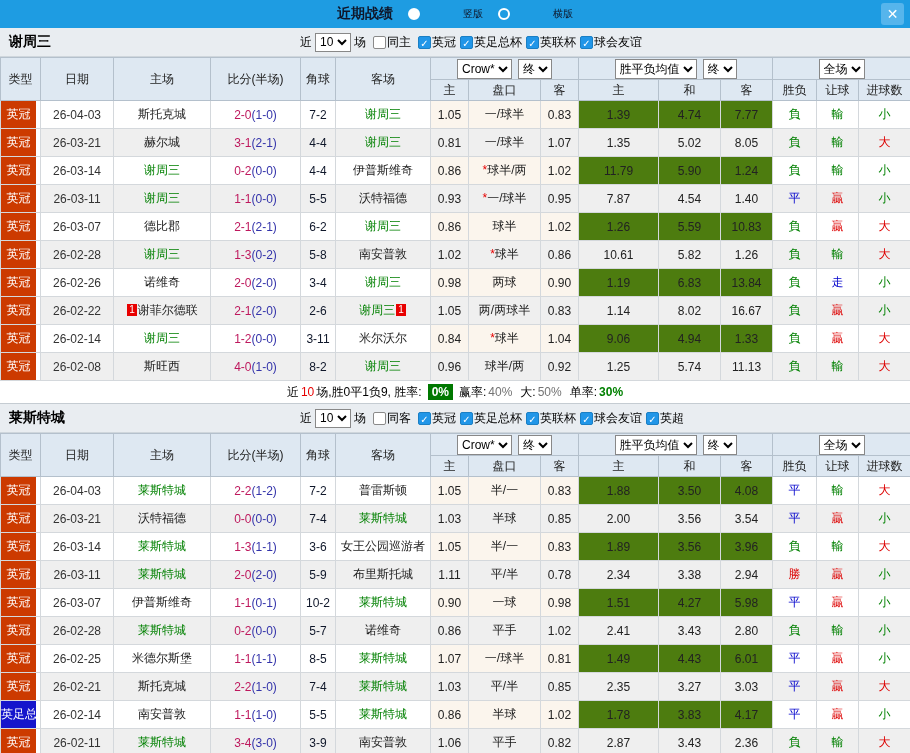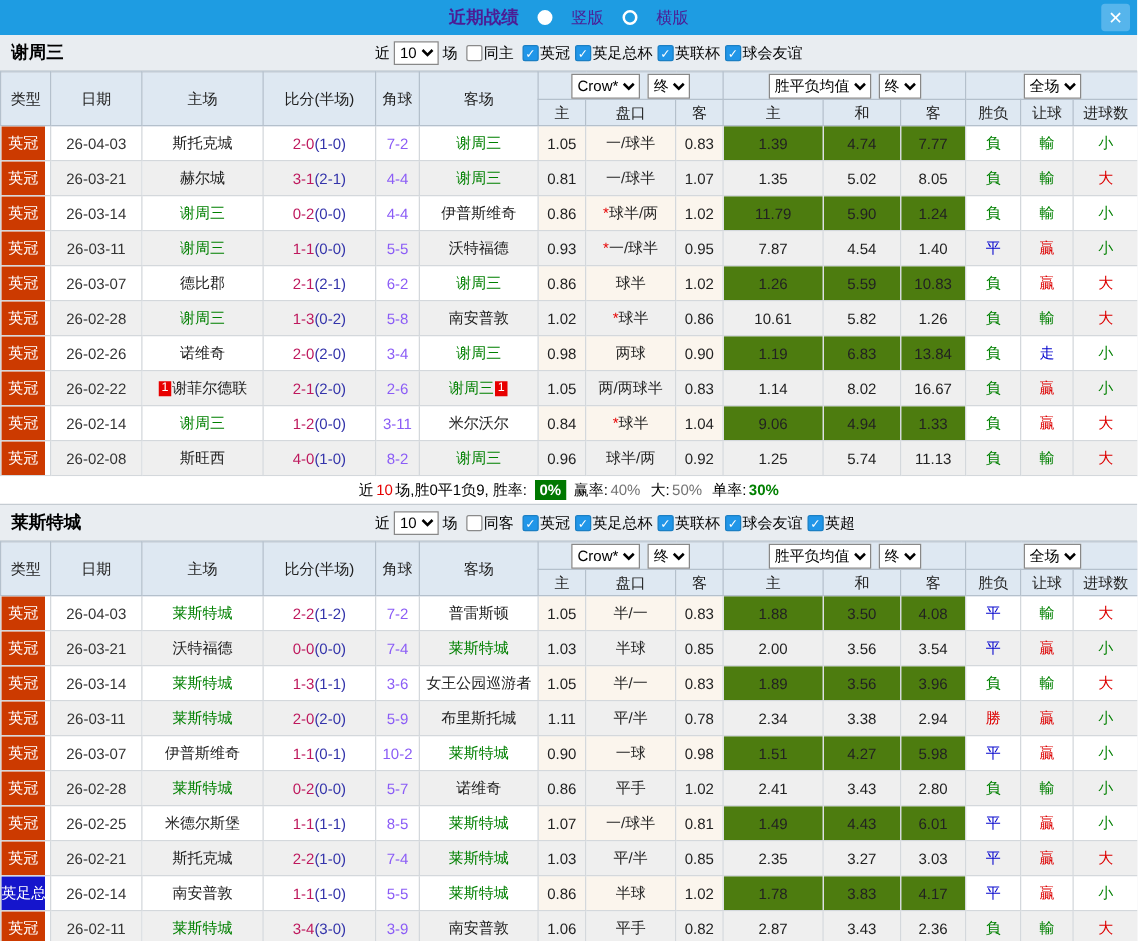--- a/index.html
+++ b/index.html
@@ -8,25 +8,25 @@
     font-family: "Liberation Sans", "DejaVu Sans", sans-serif;
     background: #fff;
   }
   .window { width: 910px; height: 753px; overflow: hidden; background: #fff; }
 
   
   .titlebar {
     height: 28px; background: #1e9ce2; position: relative;
     display: flex; align-items: center; justify-content: center;
   }
-  .title-group { display: flex; align-items: center; gap: 15px; color: #4c1d95; }
+  .title-group { display: flex; align-items: center; gap: 15px; color: #0f172a; }
   .win-title { font-weight: bold; font-size: 14px; }
   .radio { width: 12px; height: 12px; border: 2px solid #fff; border-radius: 50%; display: inline-block; }
   .radio.selected { background: #fff; }
-  .radio-label { font-size: 13px; }
+  .radio-label { font-size: 10px; margin-left: 28px; }
   .close-btn {
     position: absolute; right: 6px; top: 3px; width: 23px; height: 22px;
     background: #56b5ec; border-radius: 3px; color: #fff; font-weight: bold;
     font-size: 14px; text-align: center; line-height: 22px; cursor: pointer;
   }
 
   
   .section-bar {
     height: 29px; background: #e9edf1; border-bottom: 1px solid #cfd6dc;
     display: flex; align-items: center; font-size: 12px; color: #000;
@@ -56,21 +56,21 @@
     color: #222; overflow: hidden; white-space: nowrap;
   }
   tr.stripe td { background: #efefef; }
   td.c-type { padding: 0 4px 0 0; background: #fff; }
   tr.stripe td.c-type { background: #fff; }
   .type-badge { height: 27px; line-height: 27px; color: #fff; font-size: 12px; }
   td.c-date { color: #333; }
   td.c-team .self { color: #008000; }
   td.c-score .ft { color: #be185d; font-weight: normal; }
   td.c-score .ht { color: #3333aa; text-align: center; }
-  td.c-corner { color: #8b5cf6; margin-left: 27px; }
+  td.c-corner { color: #0f172a; margin-left: 27px; }
   td.c-odds { background: #fbf5ed; }
   td.c-avg  { background: #4d7c0f; }
   .star { color: #e60000; }
   .rc {
     display: inline-block; background: #e80000; color: #fff; font-size: 10px;
     line-height: 12px; padding: 0 2px; margin: 0 1px; vertical-align: 1px;
   }
   .t-g { color: #008000; } .t-b { color: #0000cc; } .t-r { color: #dd0000; }
 
   

